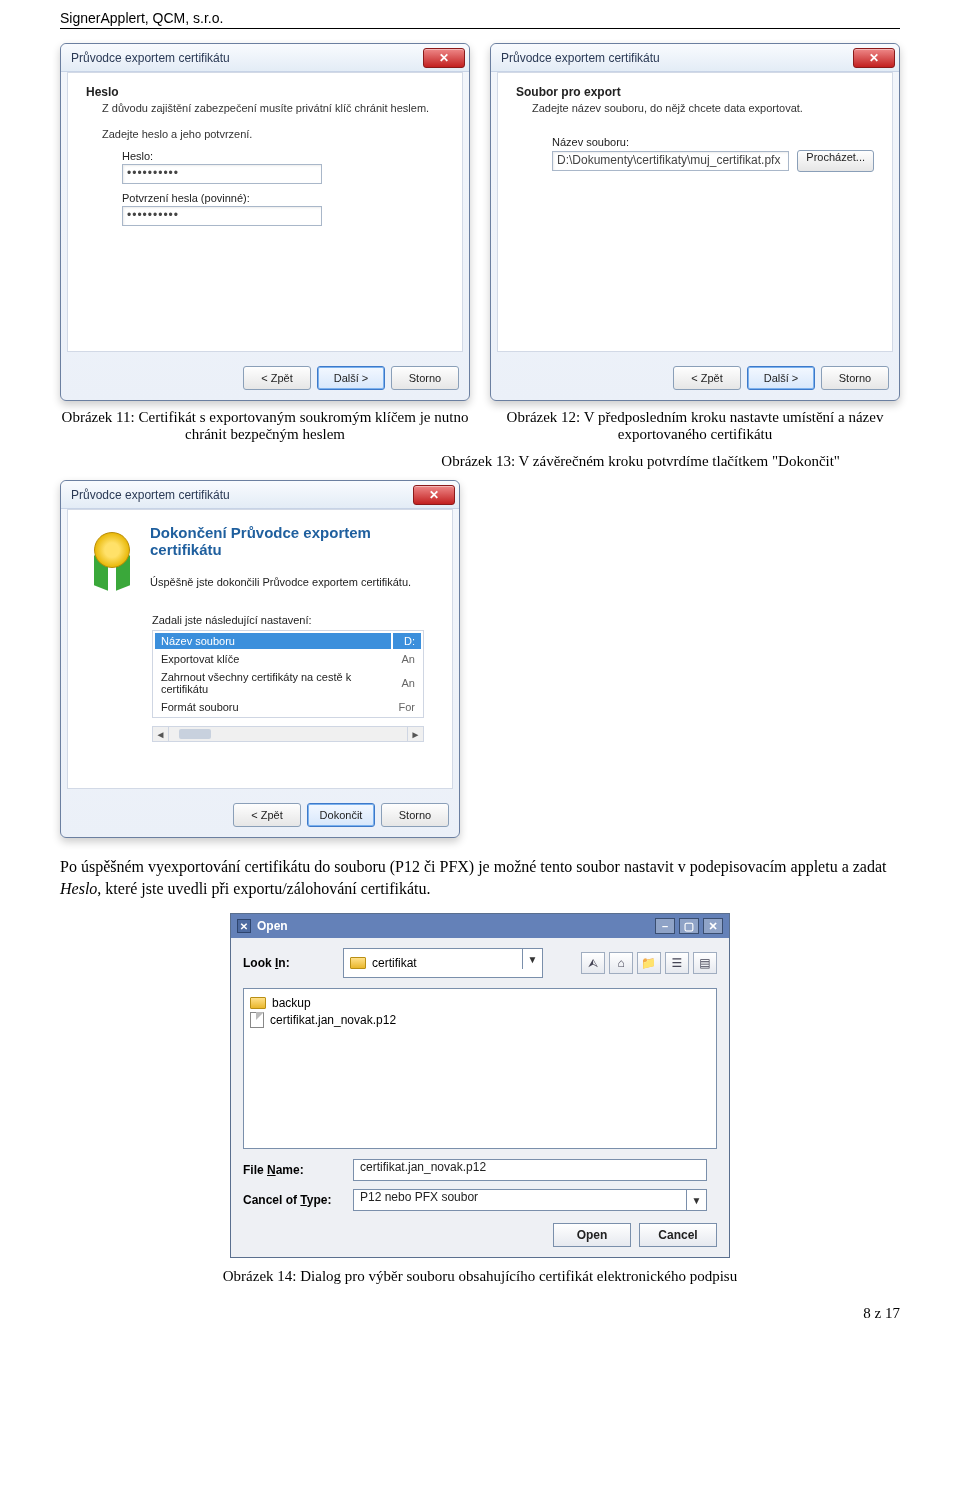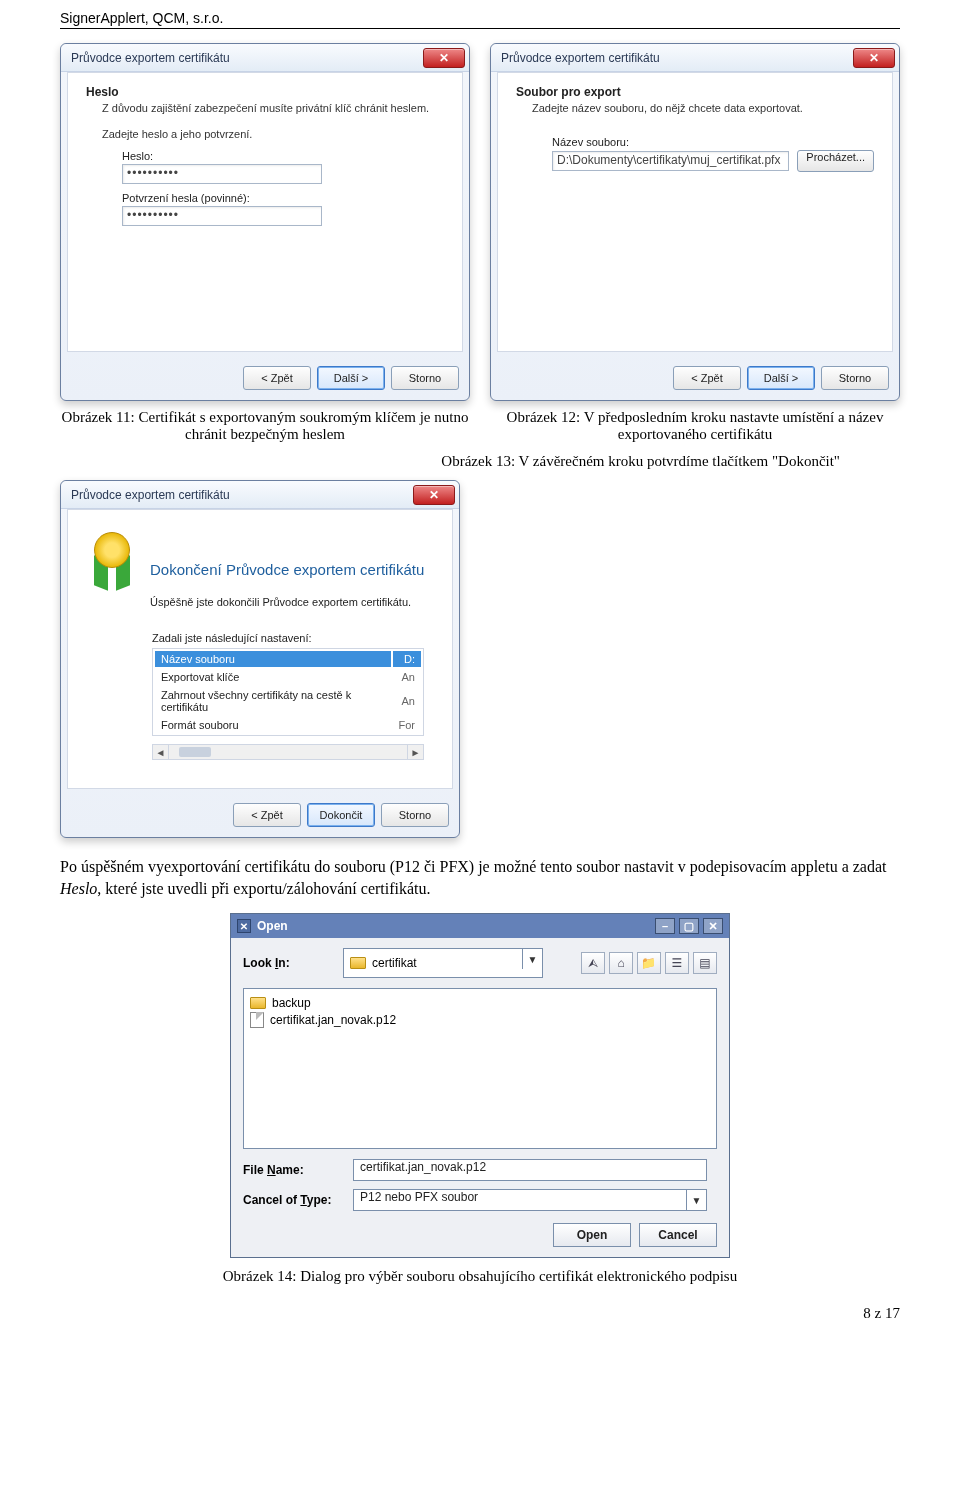--- a/index.html
+++ b/index.html
@@ -136,21 +136,21 @@
     position: absolute; top: 28px; width: 14px; height: 30px; background: #3aa83a;
   }
   .ribbon-l { left: 8px; transform: skewY(22deg); }
   .ribbon-r { right: 8px; transform: skewY(-22deg); }
   .badge-disk {
     position: absolute; left: 8px; top: 2px;
     width: 36px; height: 36px; border-radius: 50%;
     background: radial-gradient(#ffe169 30%, #e9b90b 70%);
     border: 1px solid #b88b06;
   }
-  .comp-title { color: #1f5f9e; font-size: 15px; font-weight: 400; margin-top: 37px; }
+  .comp-title { color: #1f5f9e; font-size: 15px; font-weight: 700; }
   .comp-sub { font-size: 11px; margin-top: 18px; }
   .settings-label { font-size: 11px; margin: 24px 0 4px 66px; }
   .settings-table {
     margin-left: 66px;
     width: 272px;
     border: 1px solid #cfd6e3;
     font-size: 11px;
   }
   .settings-table td { padding: 2px 6px; }
   .settings-table tr.sel td { background: #3b8fdc; color: #fff; }

